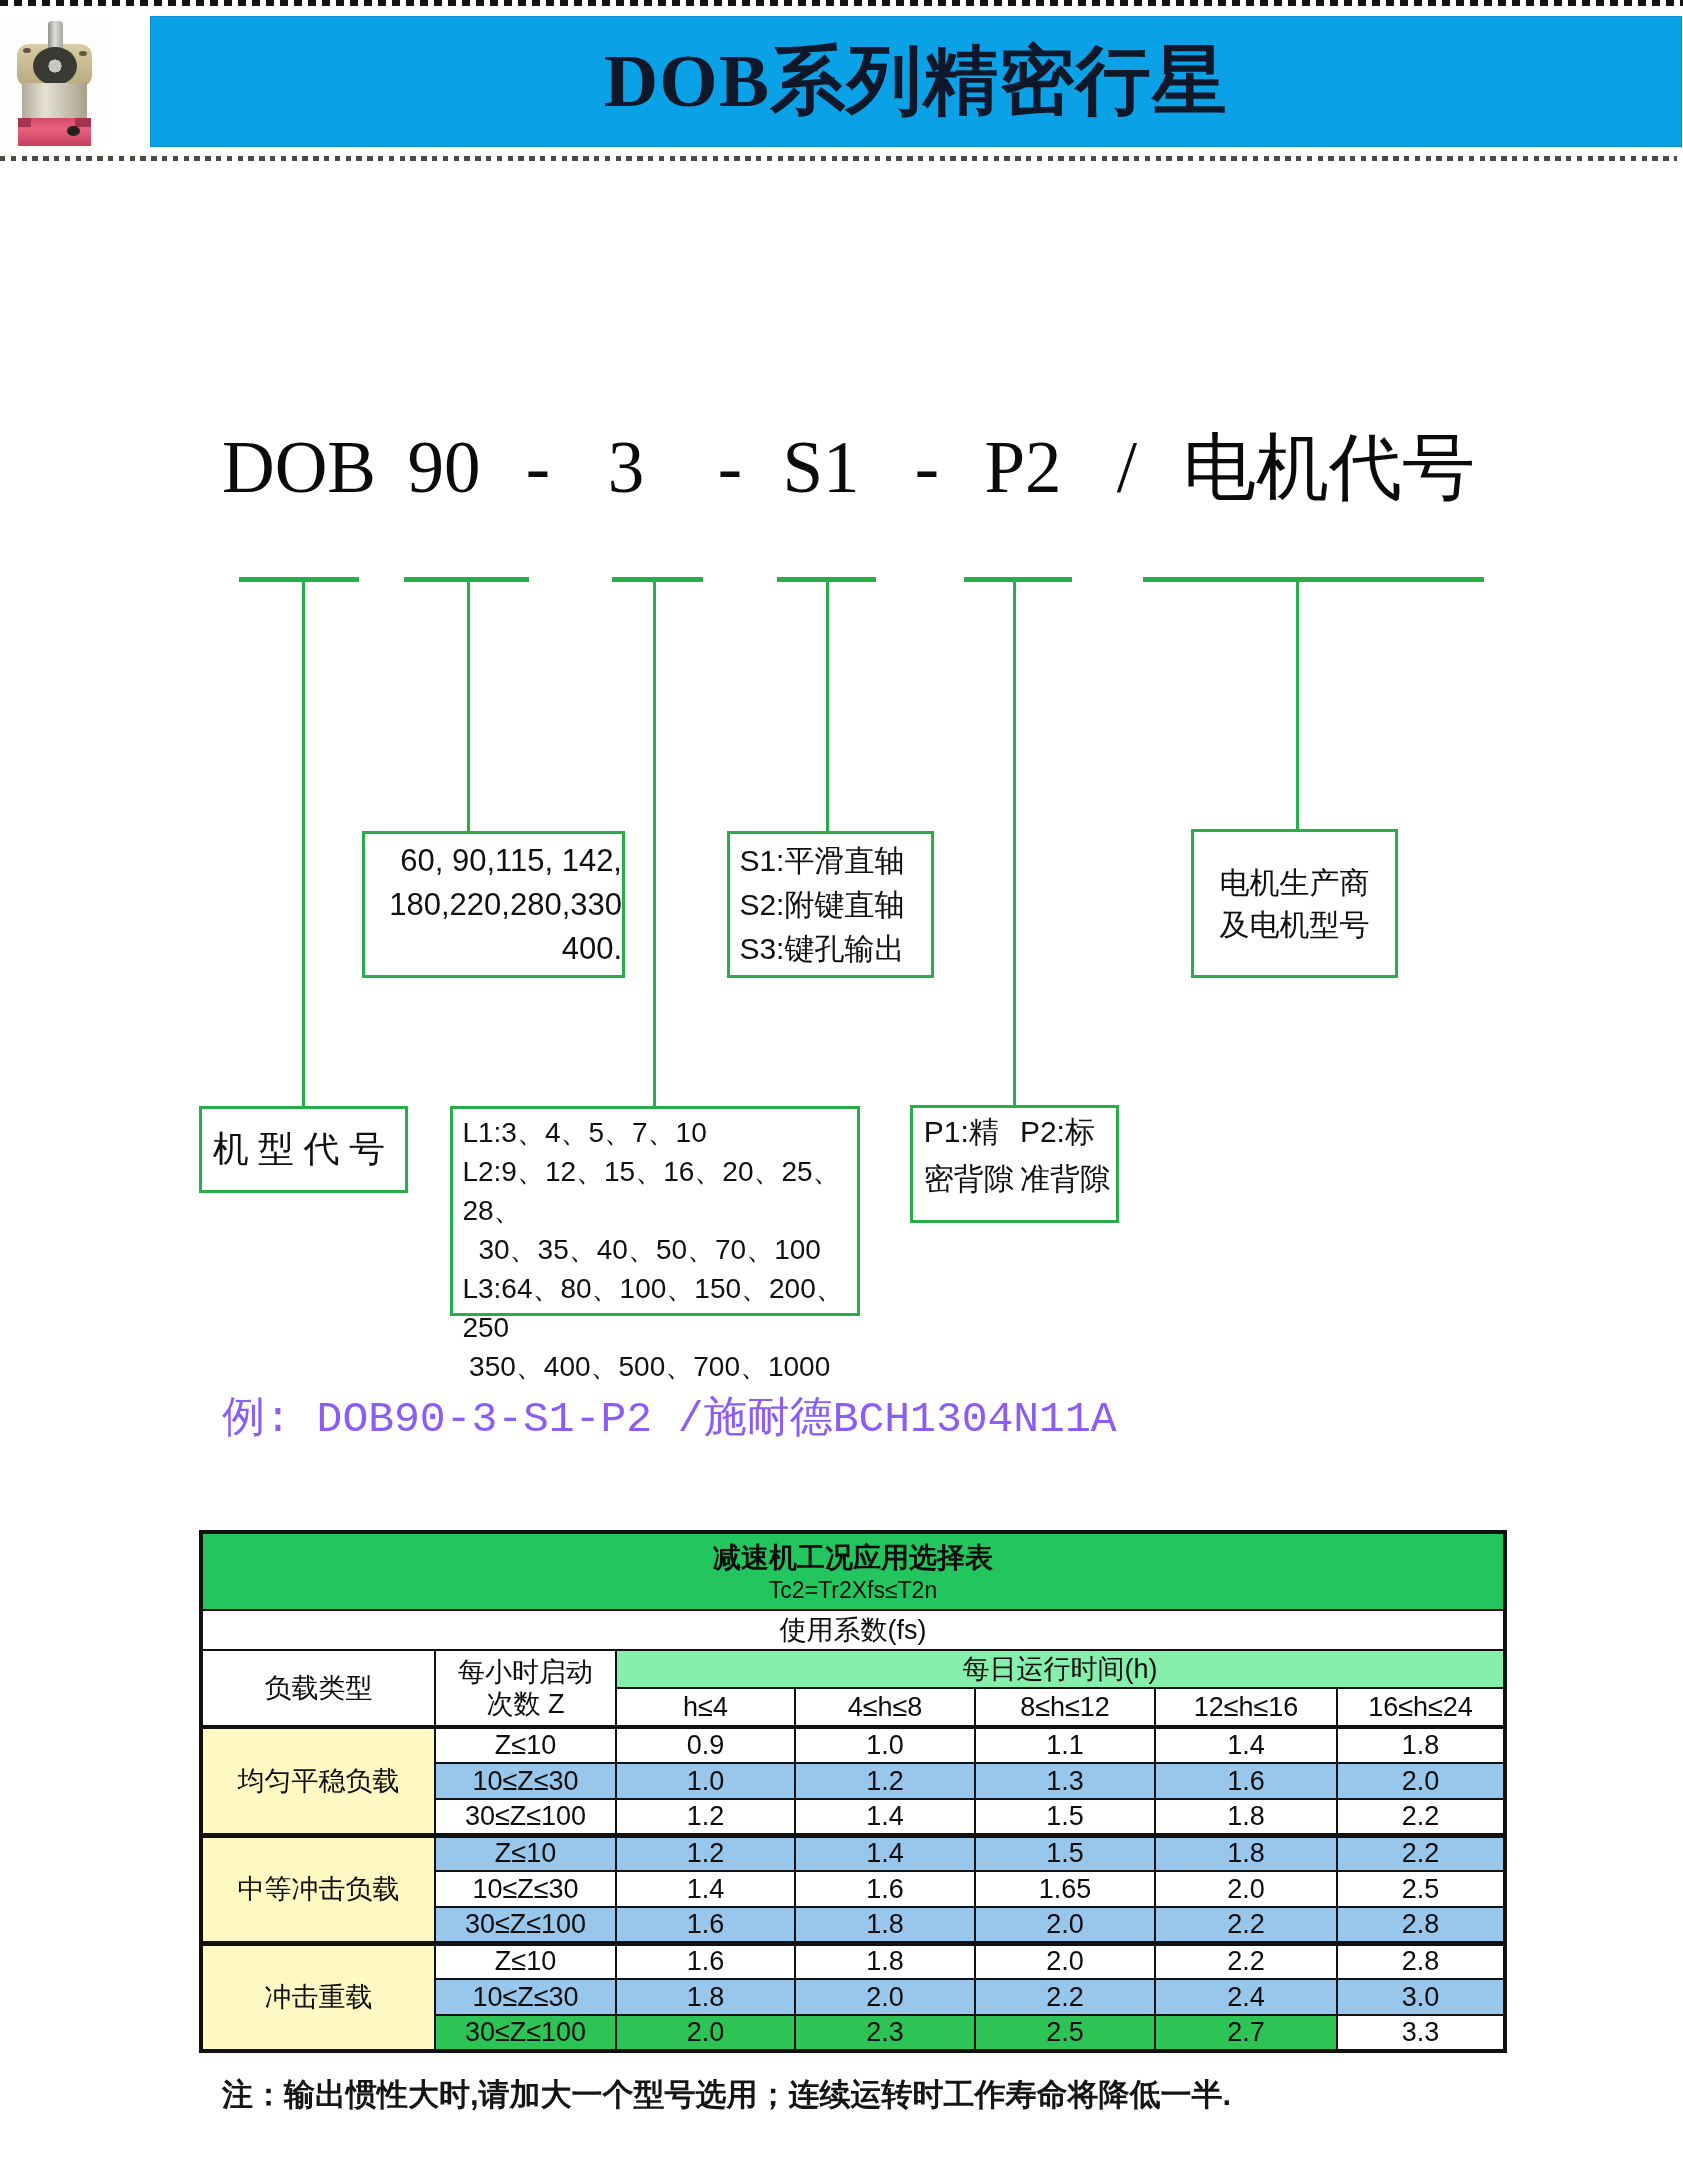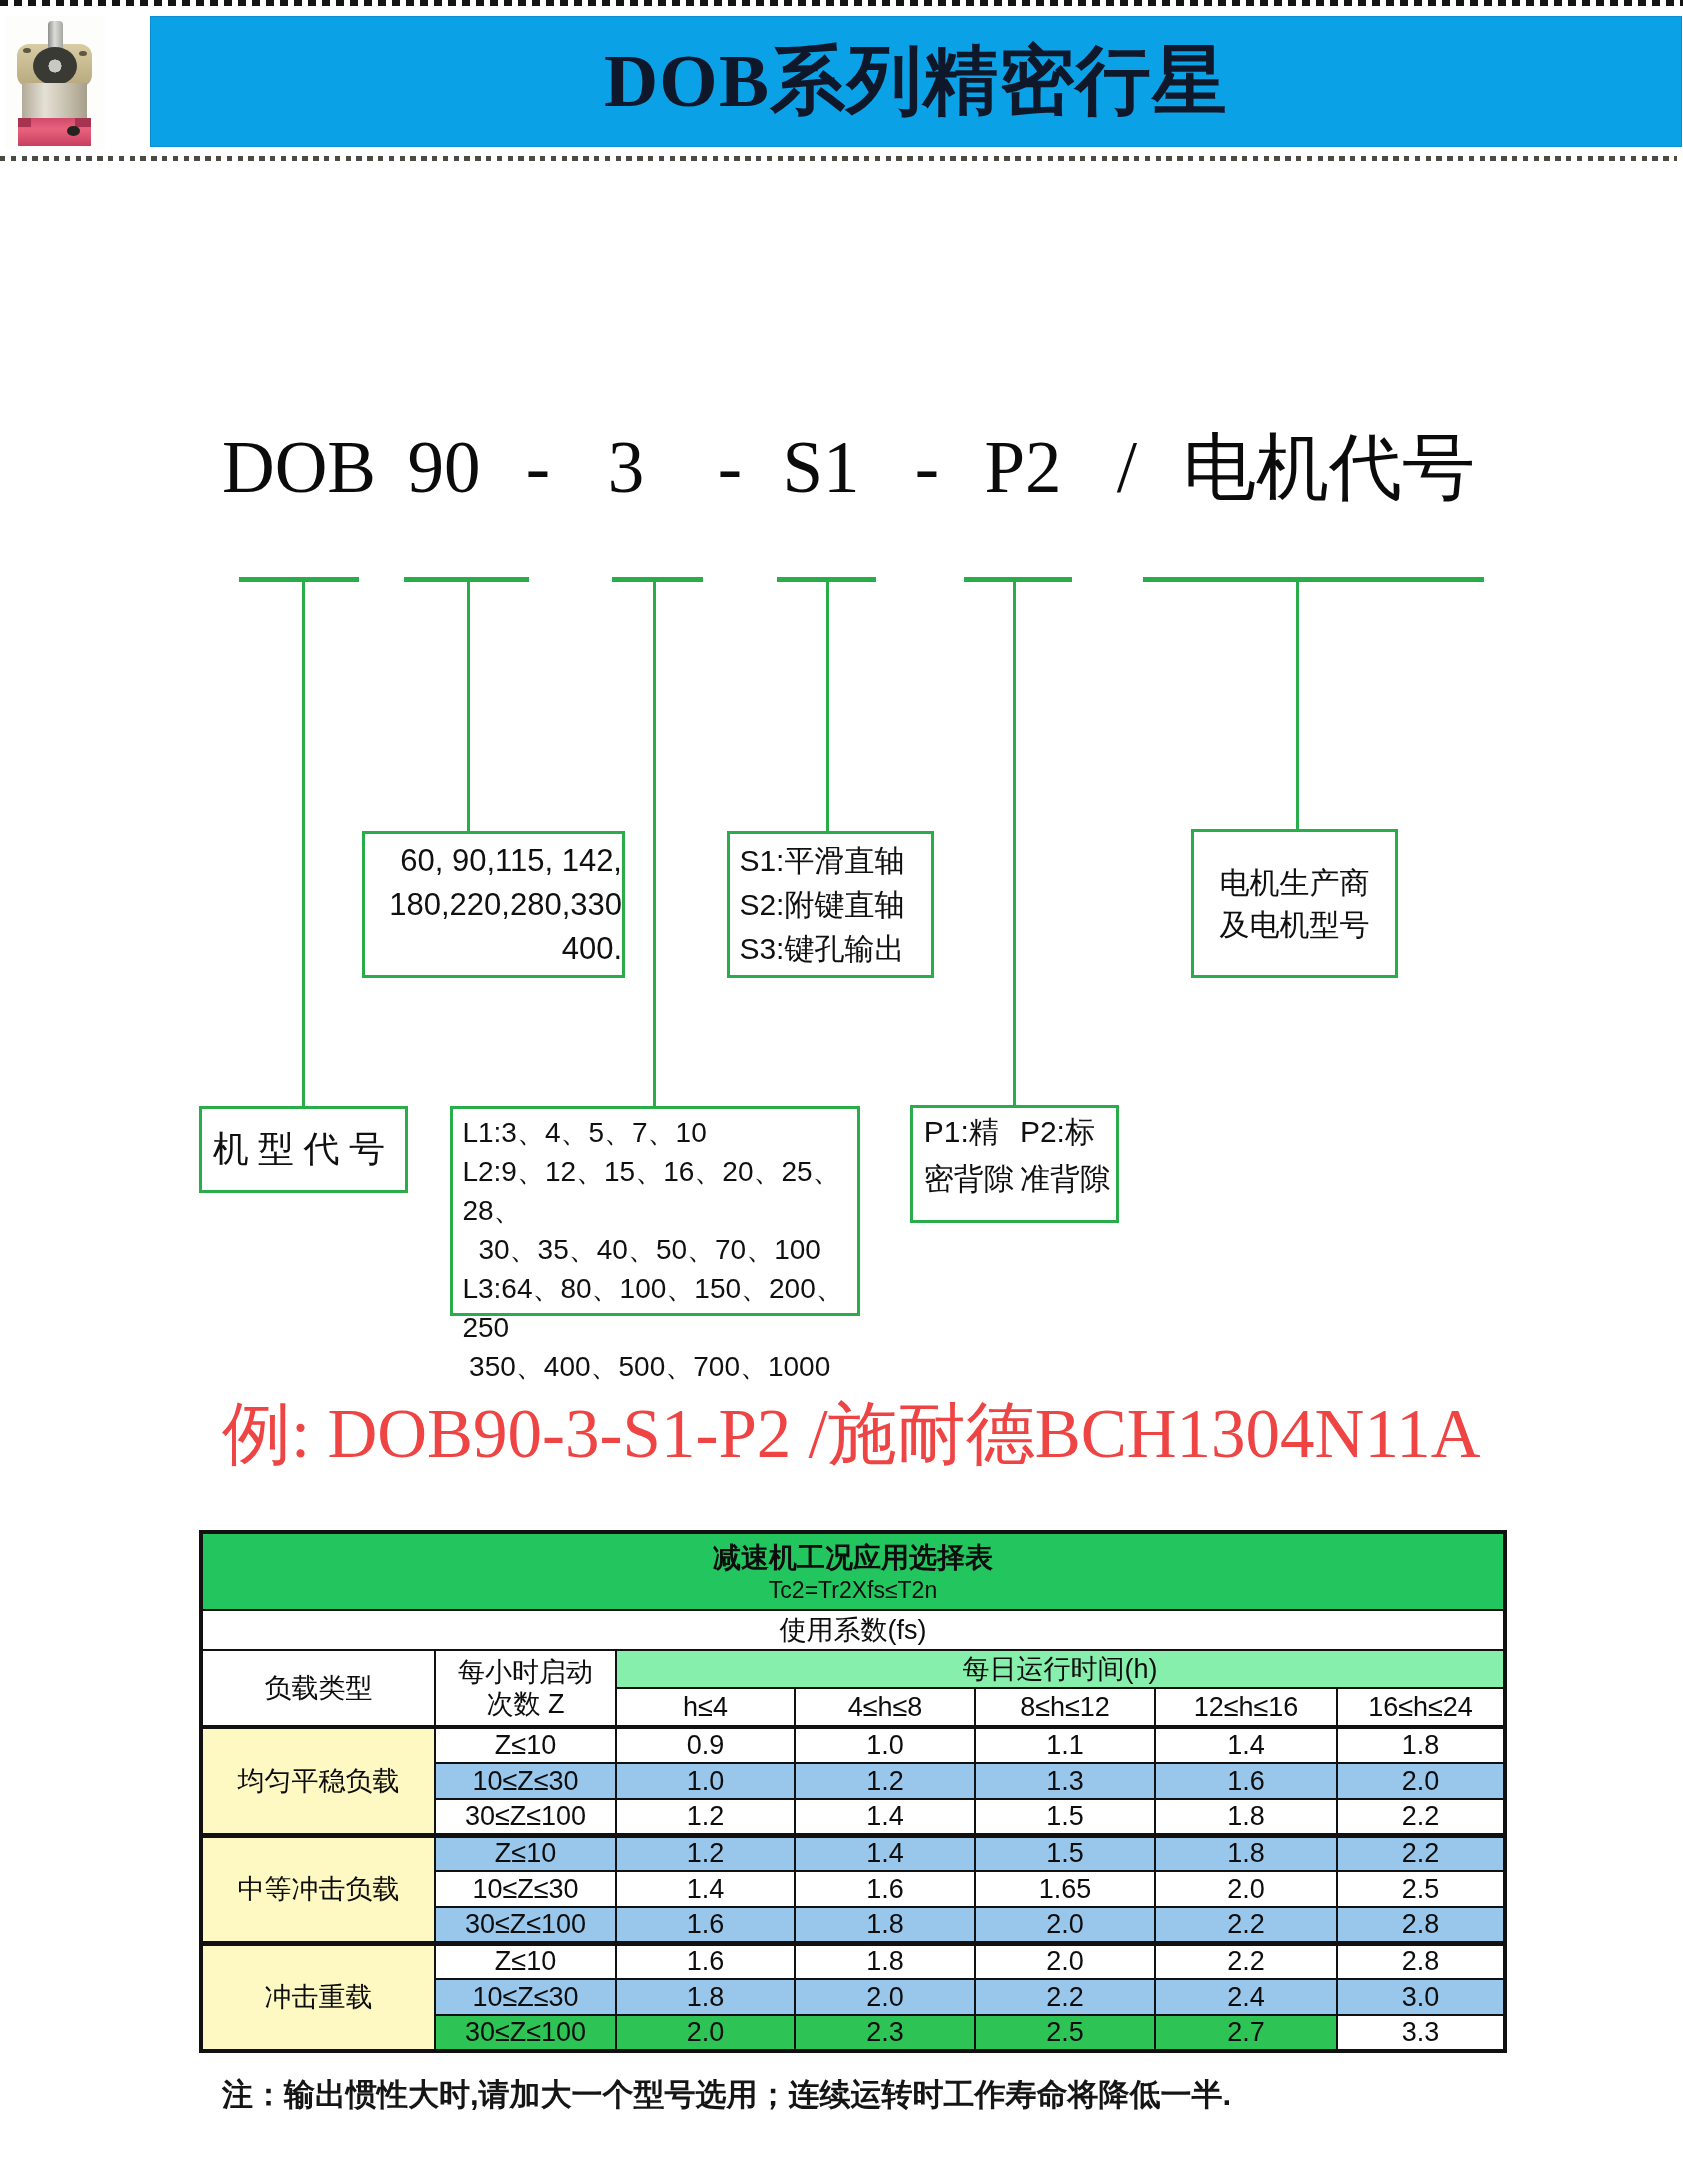--- a/index.html
+++ b/index.html
@@ -51,22 +51,22 @@
   .co-sizes{left:362px;top:831px;width:263px;height:147px;font-size:31px;line-height:44px;padding:5.4px 0 0 10.8px;text-align:right;}
   .co-ratios{left:450px;top:1106px;width:410px;height:210px;font-size:28px;line-height:39px;padding:4px 0 0 9.4px;}
   .co-ratios div:nth-child(3),.co-ratios div:nth-child(5){text-align:center;padding-right:20px;}
   .co-shaft{left:727px;top:831px;width:207px;height:147px;font-size:30px;line-height:44px;padding:5.4px 0 0 9.4px;}
   .co-backlash{left:910px;top:1105px;width:209px;height:118px;font-size:30px;line-height:47px;
     display:flex;flex-direction:row;justify-content:center;padding-left:10.8px;box-sizing:border-box;}
   .co-motor{left:1191px;top:829px;width:207px;height:149px;font-size:30px;line-height:42px;
     display:flex;flex-direction:column;justify-content:center;padding-left:25.6px;box-sizing:border-box;font-family:Liberation Serif, serif;}
 
   
-  .example{position:absolute;left:222px;top:1388px;font-family:Liberation Serif, serif;
-    font-size:69px;color:#ef4444;white-space:nowrap;}
+  .example{position:absolute;left:222px;top:1388px;font-family:Liberation Mono, monospace;
+    font-size:43px;color:#8b5cf6;white-space:nowrap;}
 
   
   .sel-table-wrap{position:absolute;left:199px;top:1530px;}
   table.sel{border-collapse:collapse;table-layout:fixed;width:1304px;background:#fff;}
   table.sel{border:4px solid #111;}
   table.sel td{border:2px solid #111;text-align:center;vertical-align:middle;padding:0;
     font-size:27px;color:#0d0d0d;overflow:hidden;}
   .t-title{background:#22c55e;height:75px;}
   .t-title .l1{font-weight:bold;font-size:28px;line-height:38px;}
   .t-title .l2{font-size:23px;line-height:27px;}

